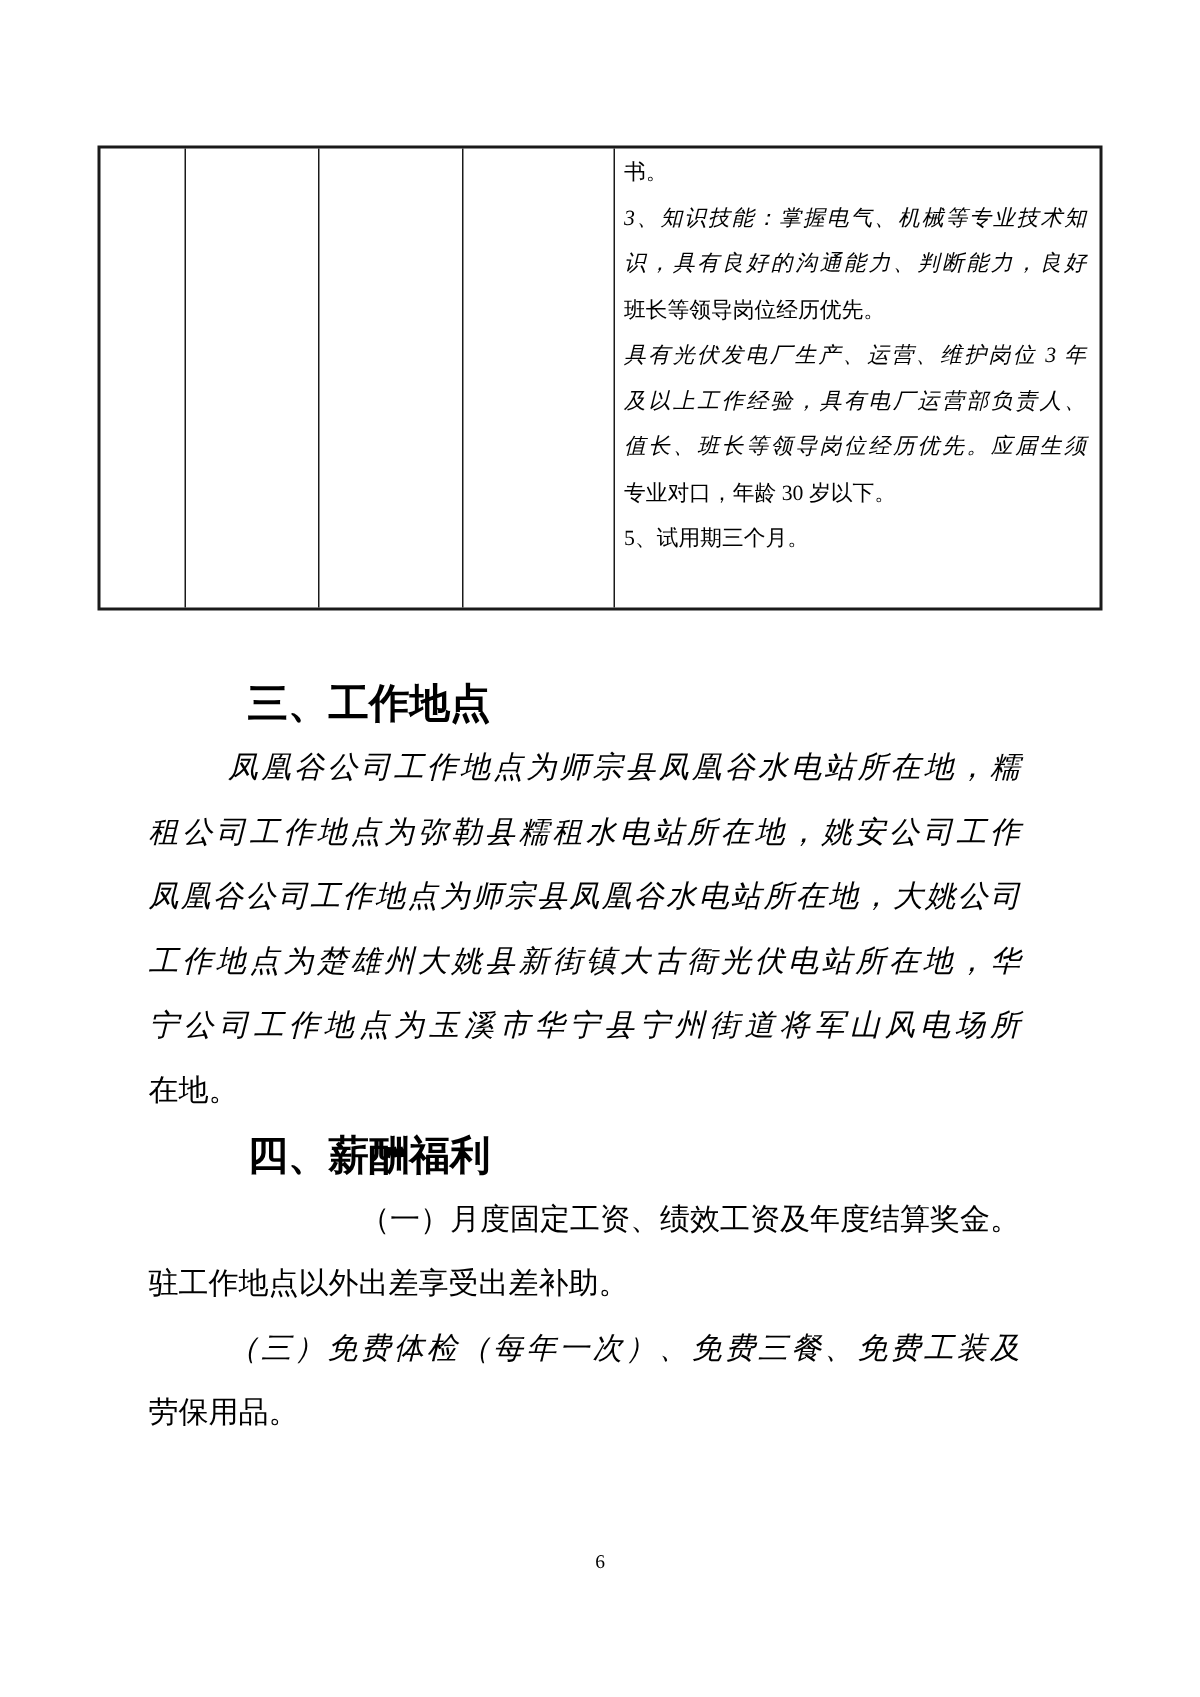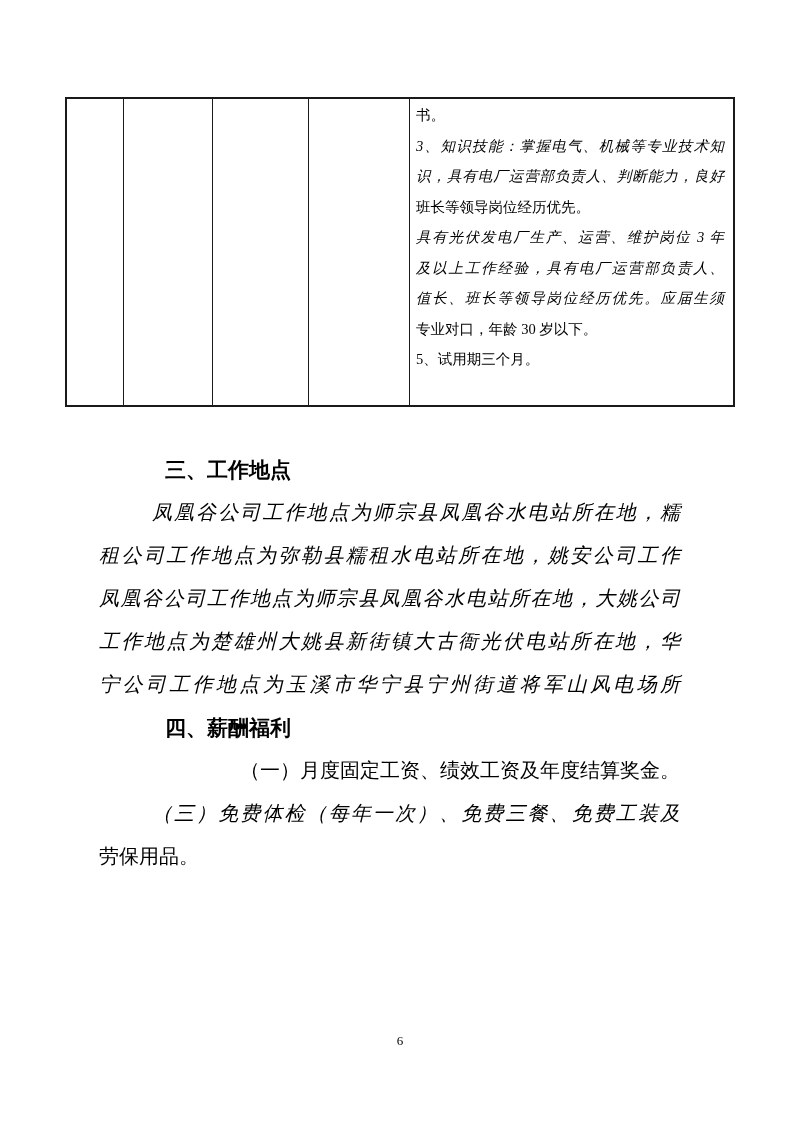--- a/index.html
+++ b/index.html
@@ -40,21 +40,21 @@
   .content {
     position: absolute;
     left: 99px; top: 448px;
     width: 581px;
     font-size: 20px;
     line-height: 43px;
   }
   .section-heading {
     font-family: "Liberation Sans", "DejaVu Sans", sans-serif;
     font-weight: bold;
-    font-size: 21px;
+    font-size: 27px;
     padding-left: 66px;
     white-space: nowrap;
     line-height: 43px;
   }
   .body-line { white-space: nowrap; }
   .indent { padding-left: 53px; text-align: right; }
   .fill {
     text-align: justify;
     text-align-last: justify;
     text-justify: inter-character;
@@ -78,38 +78,40 @@
 <div class="page">
 
   <div class="doc-table">
     <div class="col c1"></div>
     <div class="col c2"></div>
     <div class="col c3"></div>
     <div class="col c4"></div>
     <div class="col c5">
         <div class="cell-line">书。</div>
         <div class="cell-line fill">3、知识技能：掌握电气、机械等专业技术知</div>
-        <div class="cell-line fill">识，具有电厂运营部负责人、判断能力，良好</div>
+        <div class="cell-line fill">识，具有良好的沟通能力、判断能力，良好</div>
         <div class="cell-line">班长等领导岗位经历优先。</div>
         <div class="cell-line fill">具有光伏发电厂生产、运营、维护岗位 3 年</div>
         <div class="cell-line fill">及以上工作经验，具有电厂运营部负责人、</div>
         <div class="cell-line fill">值长、班长等领导岗位经历优先。应届生须</div>
         <div class="cell-line">专业对口，年龄 30 岁以下。</div>
         <div class="cell-line">5、试用期三个月。</div>
       </div>
   </div>
 
   <div class="content">
       <div class="section-heading">三、工作地点</div>
       <div class="body-line indent fill">凤凰谷公司工作地点为师宗县凤凰谷水电站所在地，糯</div>
       <div class="body-line fill">租公司工作地点为弥勒县糯租水电站所在地，姚安公司工作</div>
       <div class="body-line fill">凤凰谷公司工作地点为师宗县凤凰谷水电站所在地，大姚公司</div>
       <div class="body-line fill">工作地点为楚雄州大姚县新街镇大古衙光伏电站所在地，华</div>
       <div class="body-line fill">宁公司工作地点为玉溪市华宁县宁州街道将军山风电场所</div>
+      <div class="body-line">在地。</div>
       <div class="section-heading">四、薪酬福利</div>
       <div class="body-line indent">（一）月度固定工资、绩效工资及年度结算奖金。</div>
+      <div class="body-line">驻工作地点以外出差享受出差补助。</div>
       <div class="body-line indent fill">（三）免费体检（每年一次）、免费三餐、免费工装及</div>
       <div class="body-line">劳保用品。</div>
     </div>
 
   <div class="footer">6</div>
 
 </div>
 
 </body></html>

